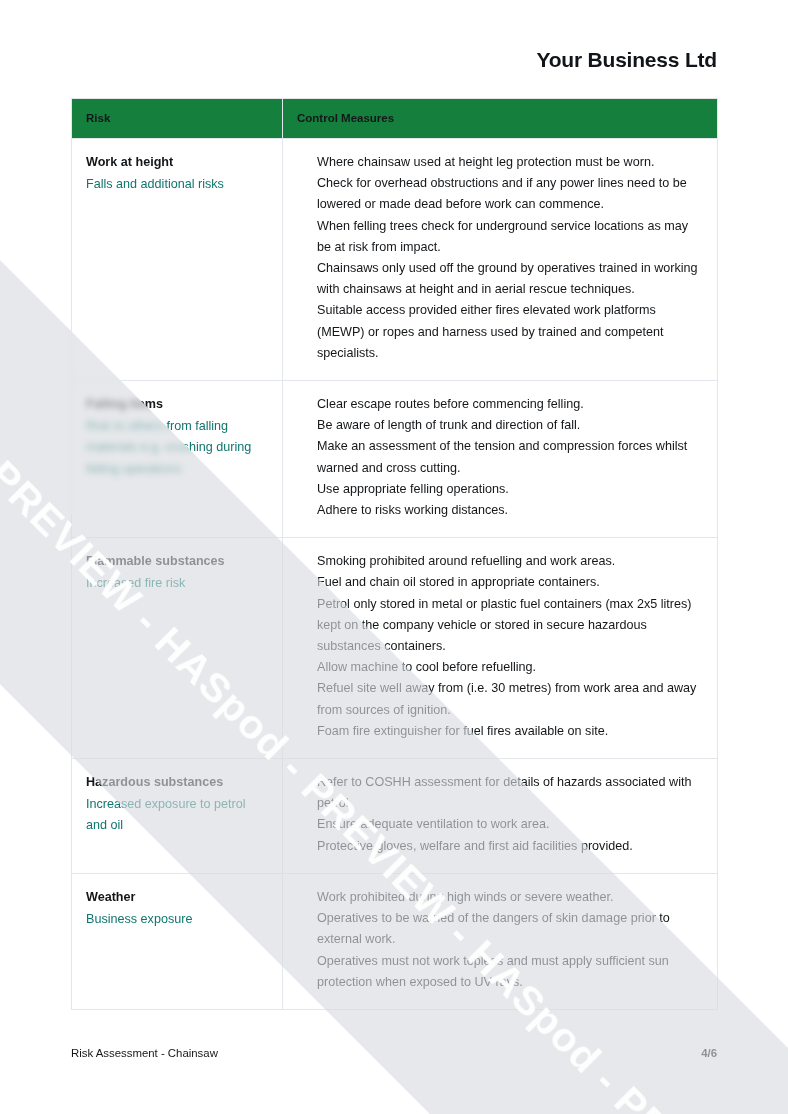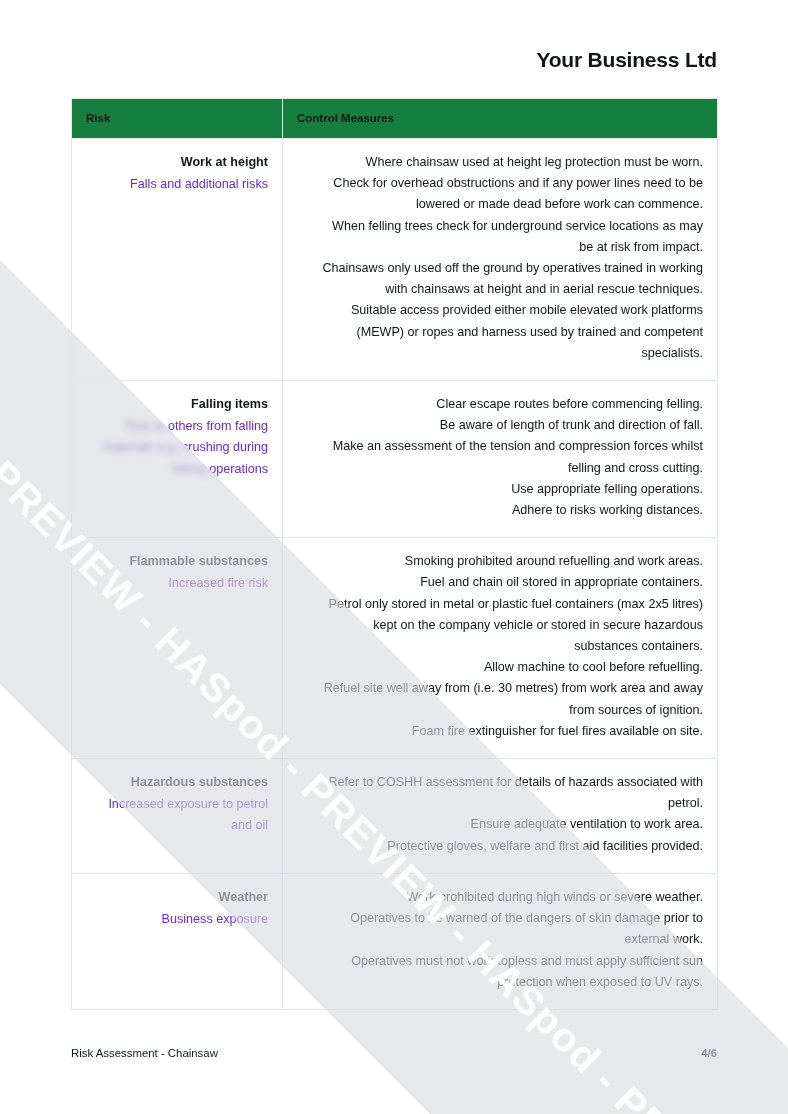--- a/index.html
+++ b/index.html
@@ -70,37 +70,36 @@
   .risk-table th:last-child { border-right: none; }
 
   .risk-table td {
     vertical-align: top;
     padding: 13px 14px 16px 14px;
     border-right: 1px solid #e3e7ec;
     border-bottom: 1px solid #e3e7ec;
     font-size: 12.6px;
     line-height: 21.2px;
     color: #14171a;
-    text-align: right;
   }
   .risk-table td:last-child { border-right: none; padding-left: 34px; }
   .risk-table tr:last-child td { border-bottom: none; }
 
   .risk-title {
     font-weight: 700;
     font-size: 12.6px;
     line-height: 21.2px;
     display: block;
     margin-bottom: 1px;
   }
   .risk-desc {
     display: block;
     font-size: 12.6px;
     line-height: 21.2px;
-    color: #6d28d9;
+    color: #0f766e;
   }
   .measure-line {
     display: block;
   }
 
   
   .doc-footer {
     position: absolute;
     left: 71px;
     right: 71px;
@@ -185,33 +184,33 @@
       <tr>
         <td>
           <span class="risk-title">Work at height</span>
           <span class="risk-desc">Falls and additional risks</span>
         </td>
         <td>
           <span class="measure-line">Where chainsaw used at height leg protection must be worn.</span>
           <span class="measure-line">Check for overhead obstructions and if any power lines need to be lowered or made dead before work can commence.</span>
           <span class="measure-line">When felling trees check for underground service locations as may be at risk from impact.</span>
           <span class="measure-line">Chainsaws only used off the ground by operatives trained in working with chainsaws at height and in aerial rescue techniques.</span>
-          <span class="measure-line">Suitable access provided either mobile elevated work platforms (MEWP) or ropes and harness used by trained and competent specialists.</span>
+          <span class="measure-line">Suitable access provided either fires elevated work platforms (MEWP) or ropes and harness used by trained and competent specialists.</span>
         </td>
       </tr>
 
       <tr>
         <td>
           <span class="risk-title">Falling items</span>
           <span class="risk-desc">Risk to others from falling materials e.g. crushing during felling operations</span>
         </td>
         <td>
           <span class="measure-line">Clear escape routes before commencing felling.</span>
           <span class="measure-line">Be aware of length of trunk and direction of fall.</span>
-          <span class="measure-line">Make an assessment of the tension and compression forces whilst felling and cross cutting.</span>
+          <span class="measure-line">Make an assessment of the tension and compression forces whilst warned and cross cutting.</span>
           <span class="measure-line">Use appropriate felling operations.</span>
           <span class="measure-line">Adhere to risks working distances.</span>
         </td>
       </tr>
 
       <tr>
         <td>
           <span class="risk-title">Flammable substances</span>
           <span class="risk-desc">Increased fire risk</span>
         </td>

